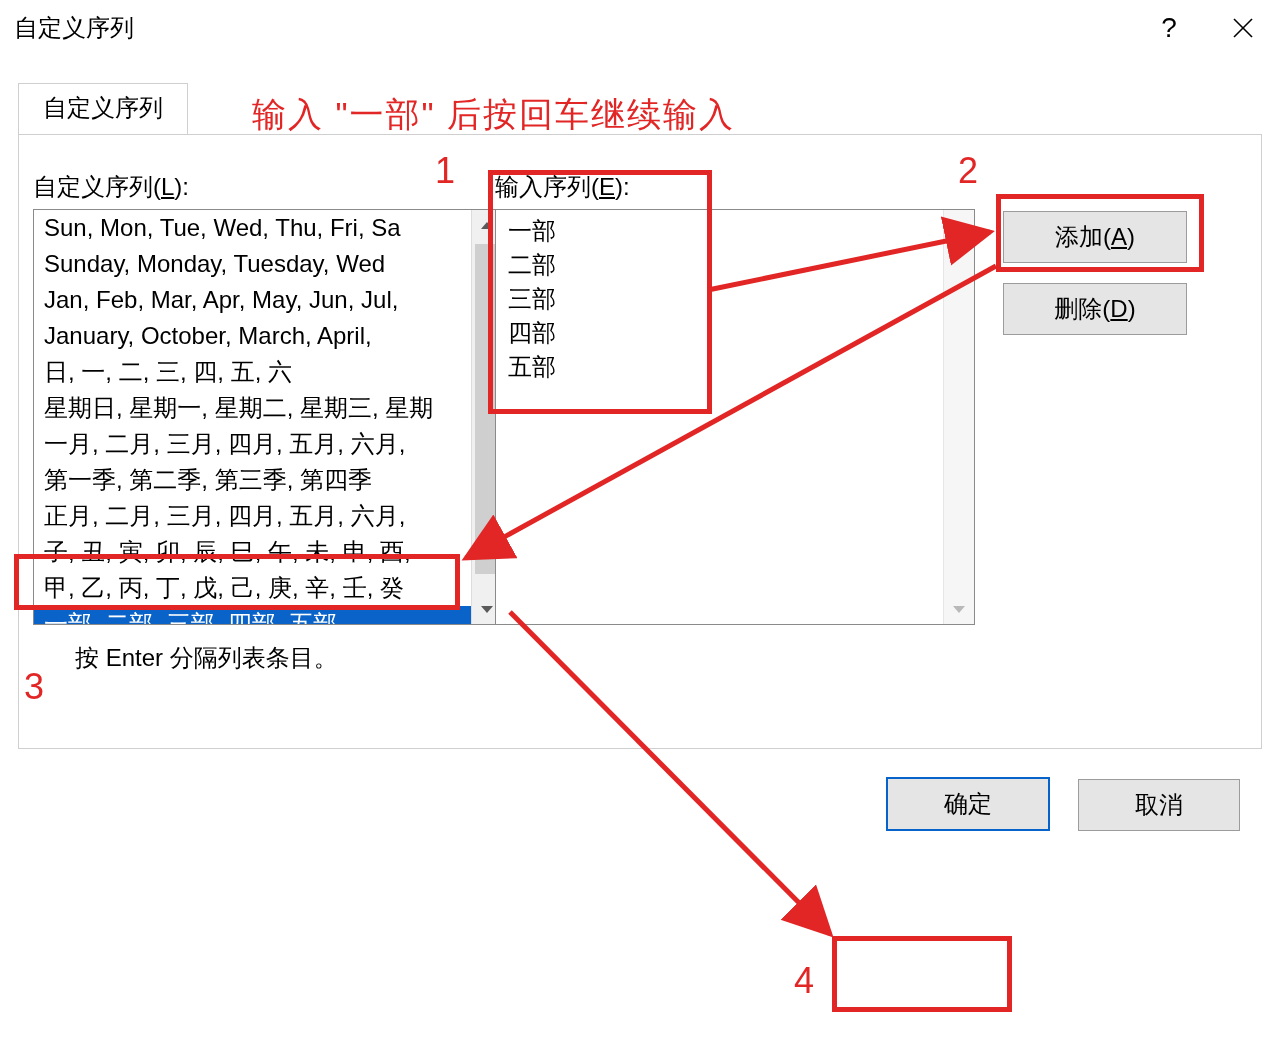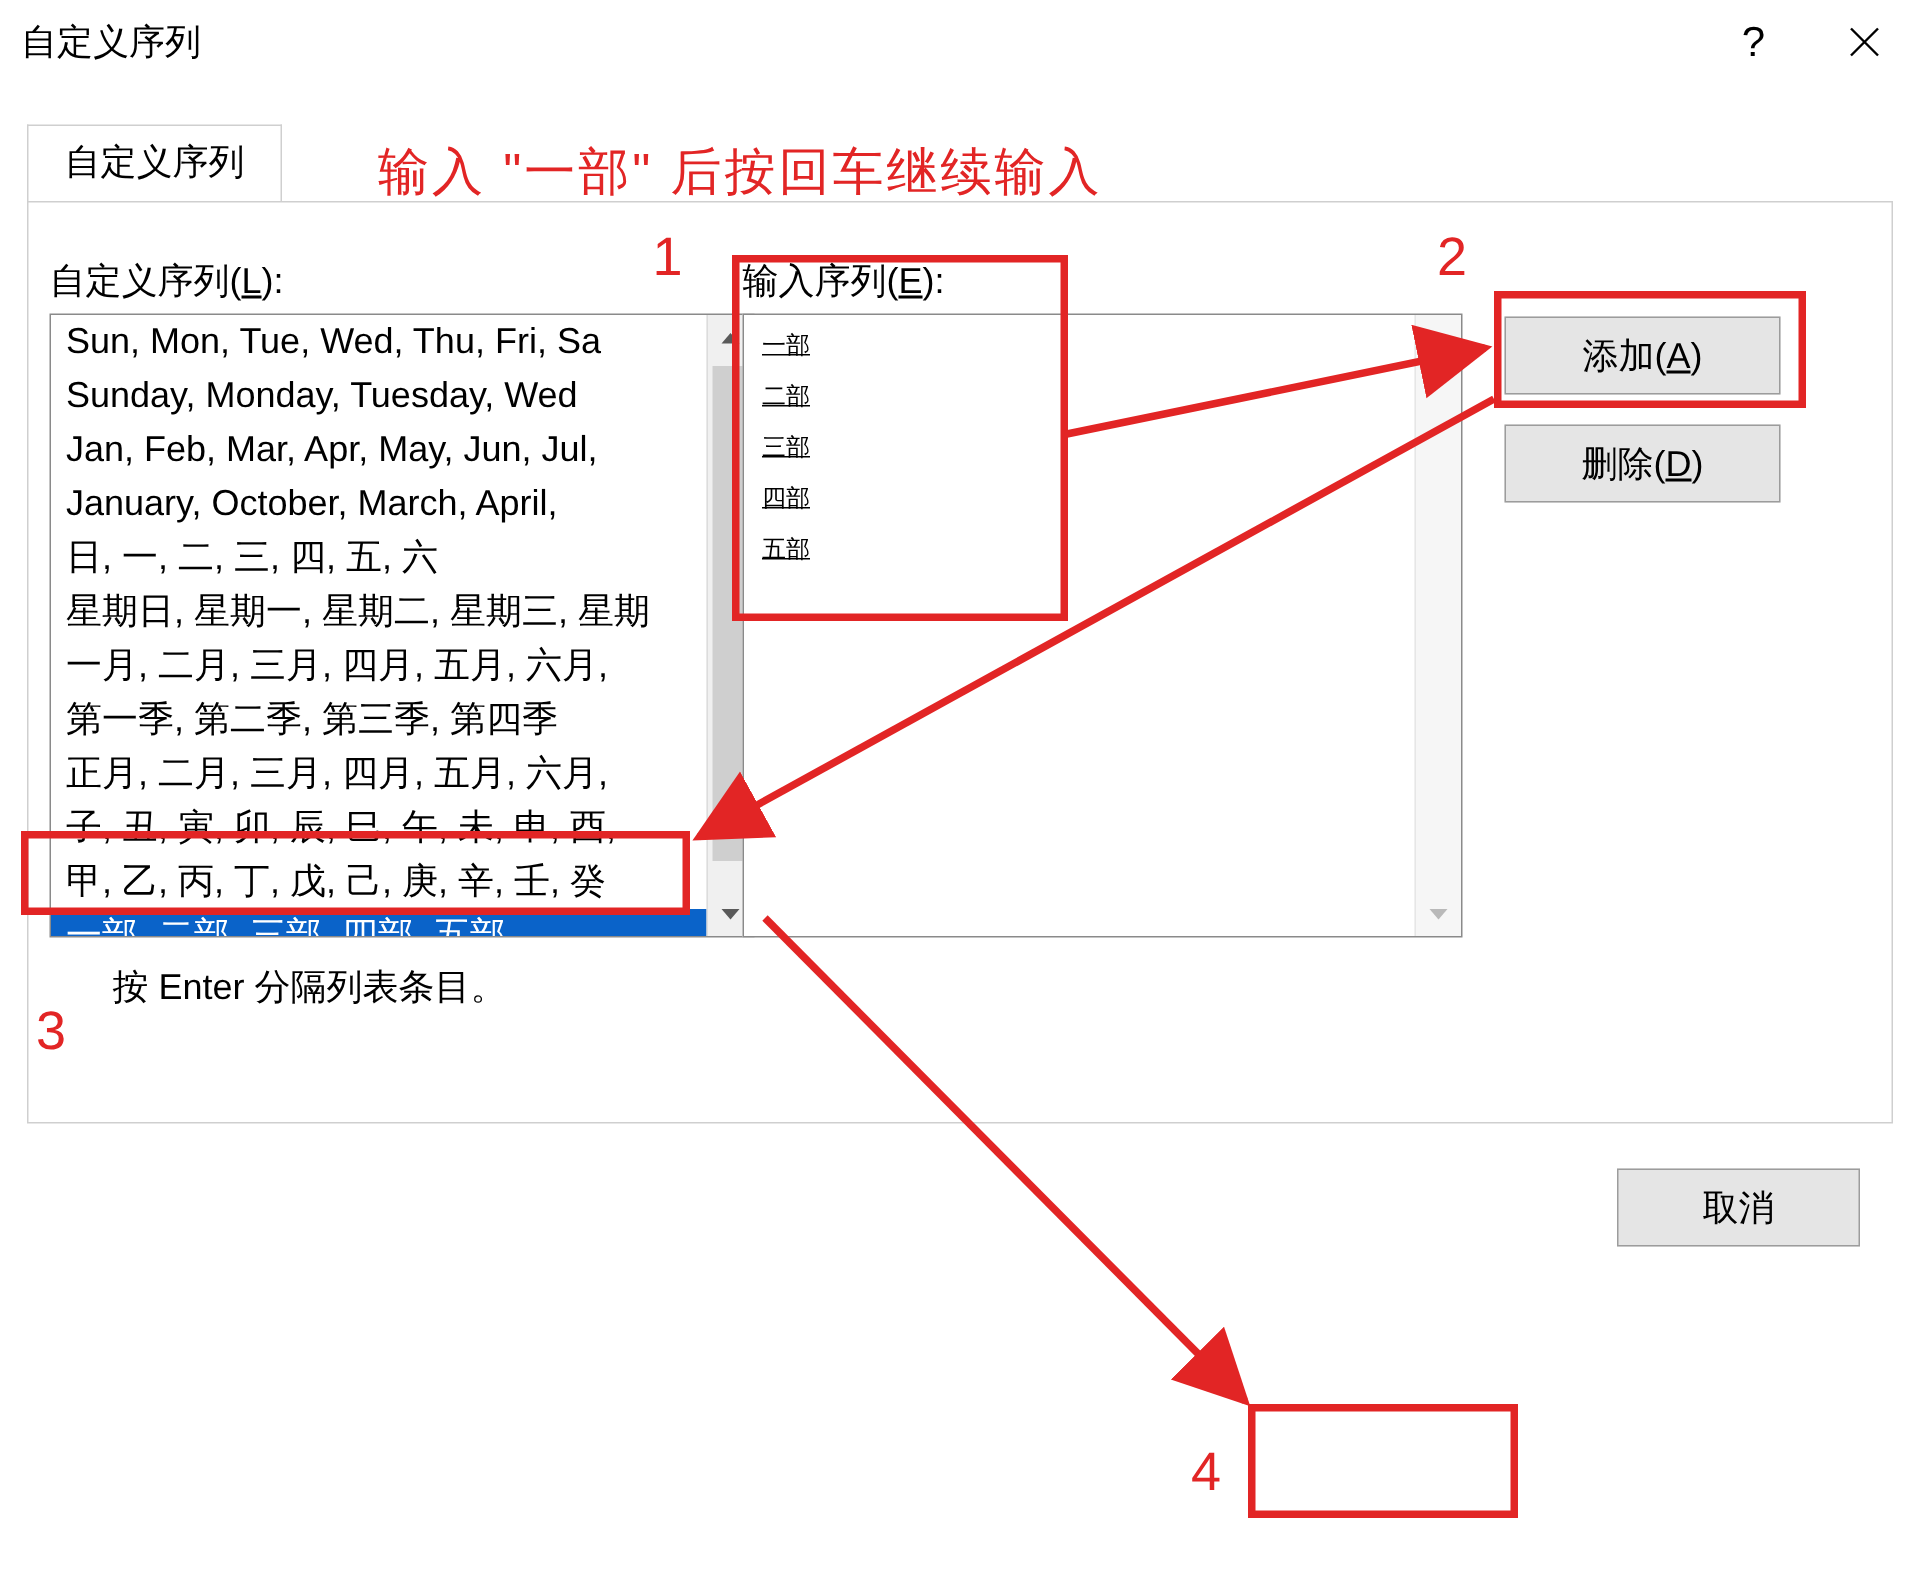--- a/index.html
+++ b/index.html
@@ -143,24 +143,23 @@
     left: 476px; top: 74px;
     width: 478px; height: 414px;
     border: 1px solid #8a8a8a;
     background: #ffffff;
     overflow: hidden;
   }
   .entries-box .lines {
     position: absolute;
     left: 0; top: 0; right: 30px; bottom: 0;
     padding: 4px 12px;
-    font-size: 16px;
+    font-size: 24px;
     line-height: 34px;
     white-space: pre;
-    text-decoration: underline;
   }
   .entries-box .sb-track {
     position: absolute;
     right: 0; top: 0; bottom: 0;
     width: 30px;
     background: #f6f6f6;
     border-left: 1px solid #e6e6e6;
   }
   .entries-box .sb-btn {
     position: absolute;
@@ -318,20 +317,21 @@
         <span>添加(<span class="underline">A</span>)</span>
       </div>
       <div class="side-btn del">
         <span>删除(<span class="underline">D</span>)</span>
       </div>
 
       <div class="hint-text">按 Enter 分隔列表条目。</div>
     </div>
   </div>
 
+  <div class="footer-btn ok">确定</div>
   <div class="footer-btn cancel">取消</div>
 
   <div class="anno anno-text" style="left:252px; top:92px;">输入 "一部" 后按回车继续输入</div>
   <div class="anno anno-num" style="left:435px; top:150px;">1</div>
   <div class="anno anno-num" style="left:958px; top:150px;">2</div>
   <div class="anno anno-num" style="left:24px; top:666px;">3</div>
   <div class="anno anno-num" style="left:794px; top:960px;">4</div>
 
   <div class="anno anno-box" style="left:488px; top:170px; width:214px; height:234px;"></div>
   <div class="anno anno-box" style="left:996px; top:194px; width:198px; height:68px;"></div>

